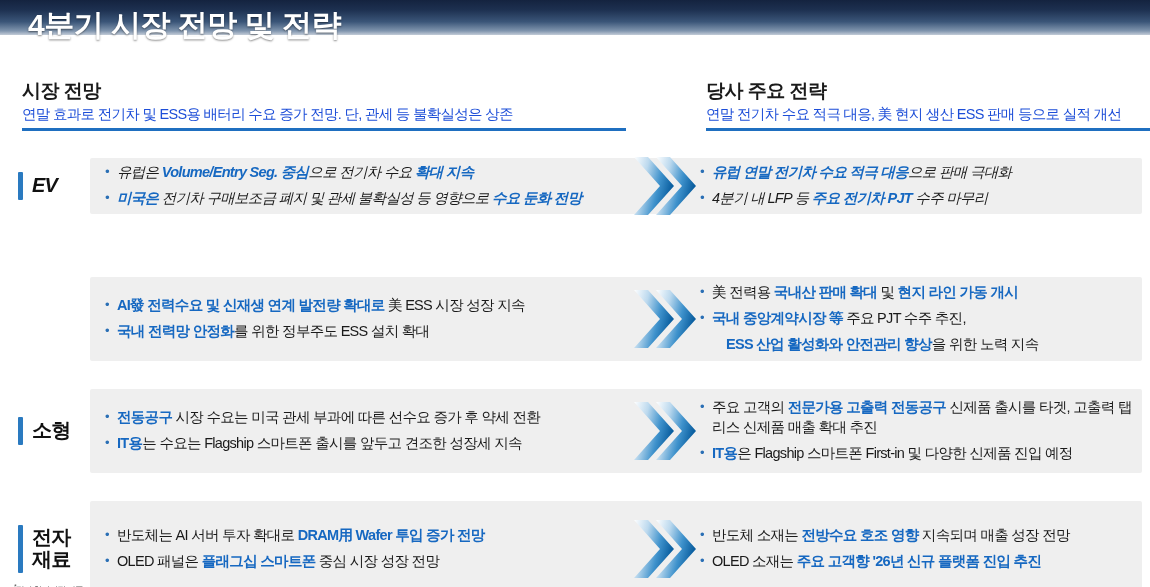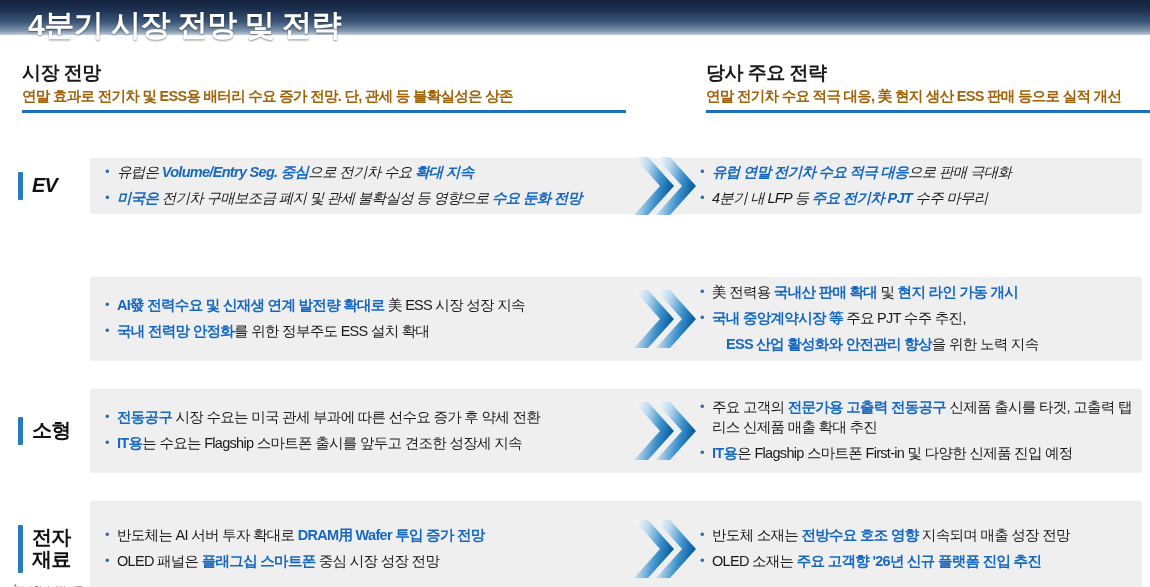--- a/index.html
+++ b/index.html
@@ -42,27 +42,27 @@
     top: 62px;
   }
   .col-head.left  { left: 22px;  width: 604px; }
   .col-head.right { left: 706px; width: 452px; }
 
   .col-head .head-title {
     font-size: 19px;
     font-weight: bold;
     color: #1a1a1a;
     letter-spacing: -0.5px;
-    margin: 0 0 4px 0;
+    margin: 18px 0 4px 0;
     line-height: 1.15;
   }
   .col-head .head-sub {
     font-size: 14.5px;
-    font-weight: bold;
-    color: #a16207;
+    font-weight: normal;
+    color: #1d4ed8;
     letter-spacing: -0.7px;
     line-height: 1.2;
     white-space: nowrap;
   }
   .col-head .head-rule {
     margin-top: 5px;
     height: 3px;
     background: #1f6fc0;
   }
   .col-head.left .head-rule  { width: 604px; }

